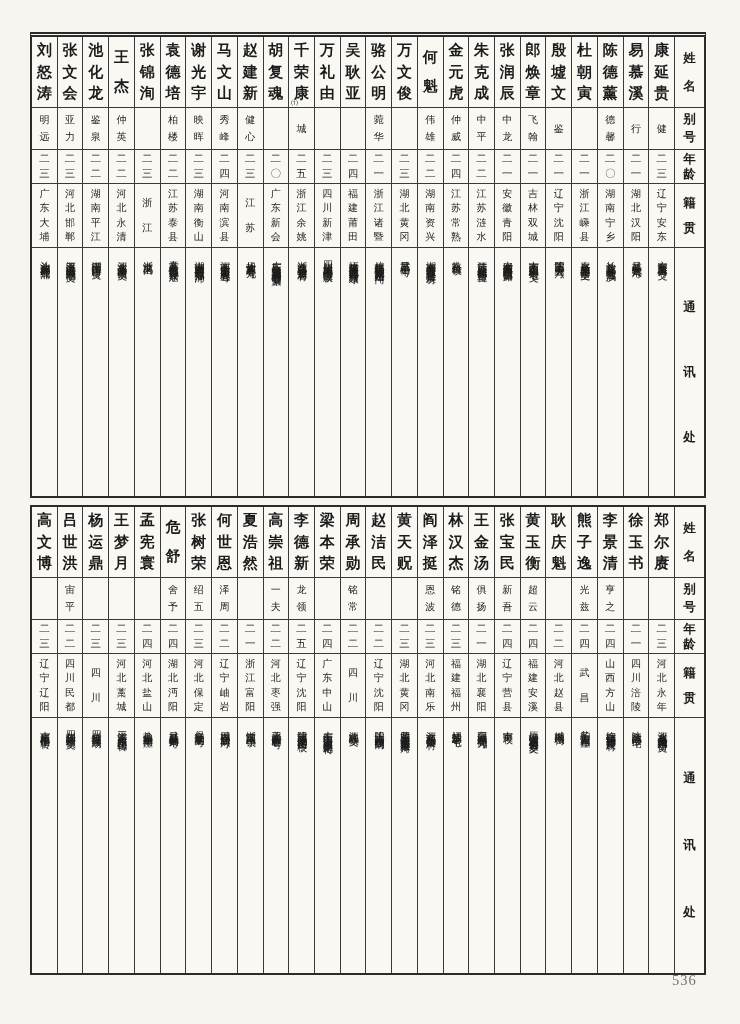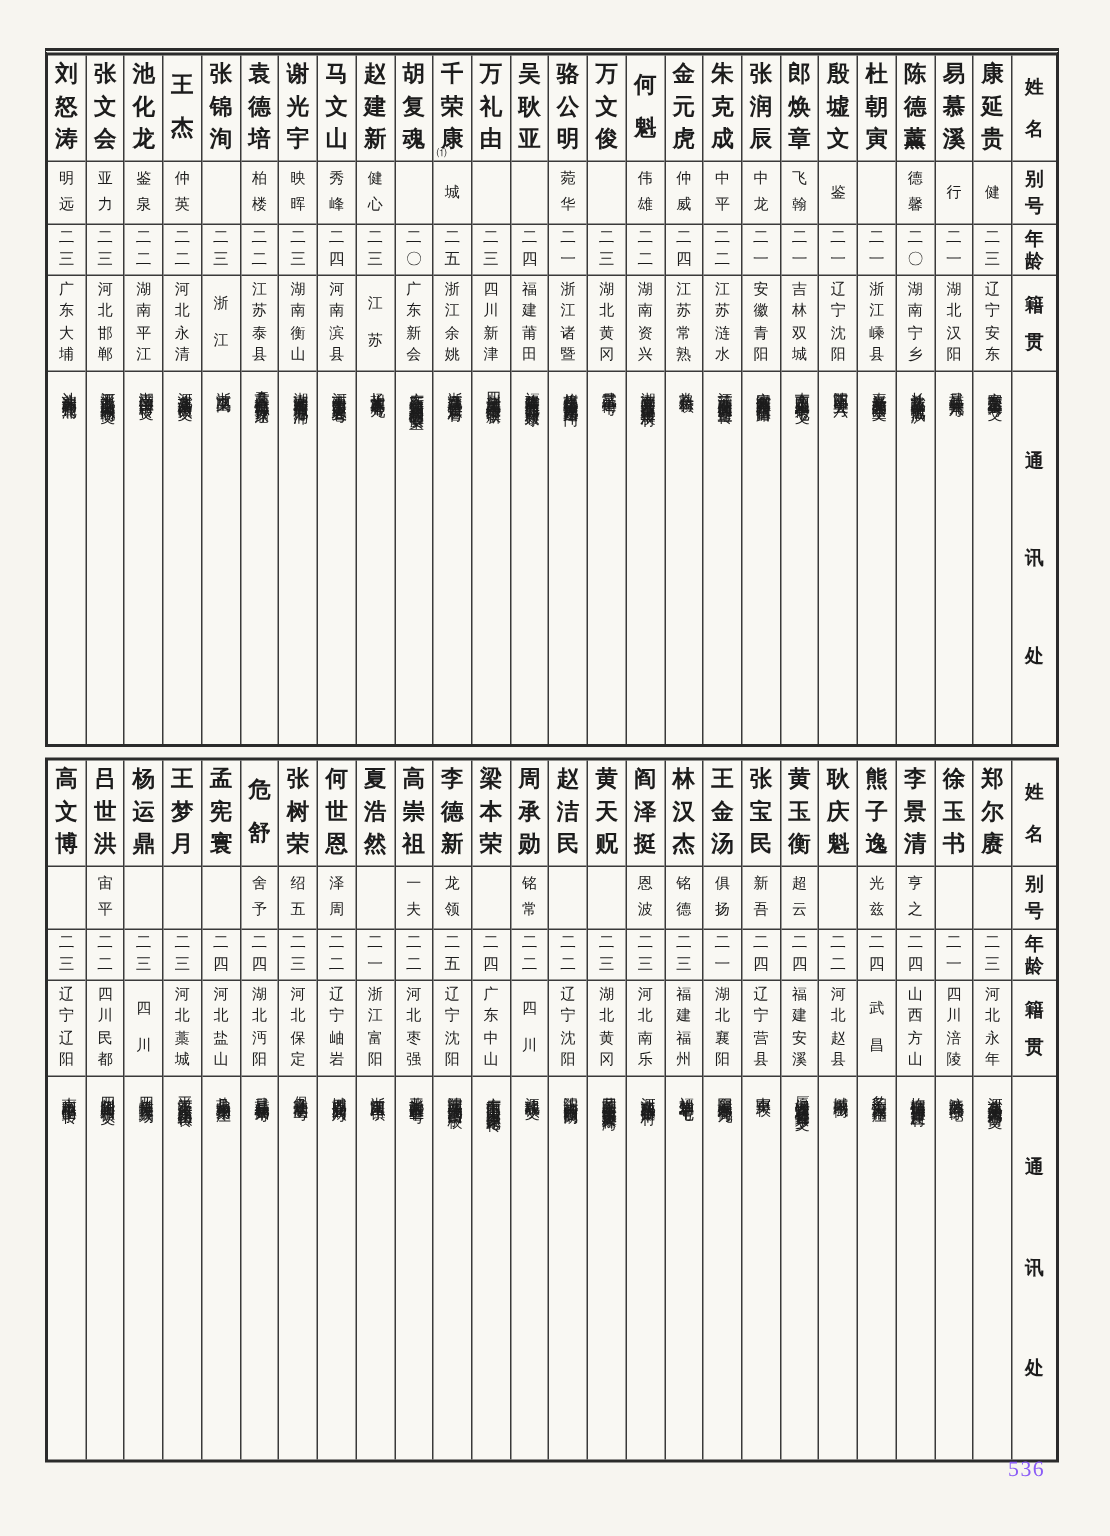--- a/index.html
+++ b/index.html
@@ -23,21 +23,21 @@
   .stackv span{display:block;line-height:1;}
   .name-cell .stackv span{font-size:15px;font-weight:700;}
   .byname-cell .stackv span{font-size:10px;}
   .age-cell .stackv span{font-size:10.5px;}
   .native-cell .stackv span{font-size:10px;}
   .hcell .stackv span{font-size:12.5px;font-weight:700;}
   .addr-cell{display:flex;justify-content:center;}
   .addr-text{writing-mode:vertical-rl;text-orientation:upright;font-size:10px;
              line-height:12.5px;letter-spacing:1px;padding-top:5px;max-height:100%;}
   .note-mark{position:absolute;left:2px;bottom:1px;font-size:6.5px;color:#333;line-height:1;}
-  .page-number{position:absolute;left:672px;top:972px;font-size:14.5px;letter-spacing:1px;color:#8b5cf6;}
+  .page-number{position:absolute;left:672px;top:972px;font-size:14.5px;letter-spacing:1px;color:#737373;}
 </style>
 </head>
 <body>
 
 <div class="sheet">
 
   <div class="vtable top">
     <div class="col hcol">
       <div class="cell r-name hcell">
           <div class="stackv hcell-label">

